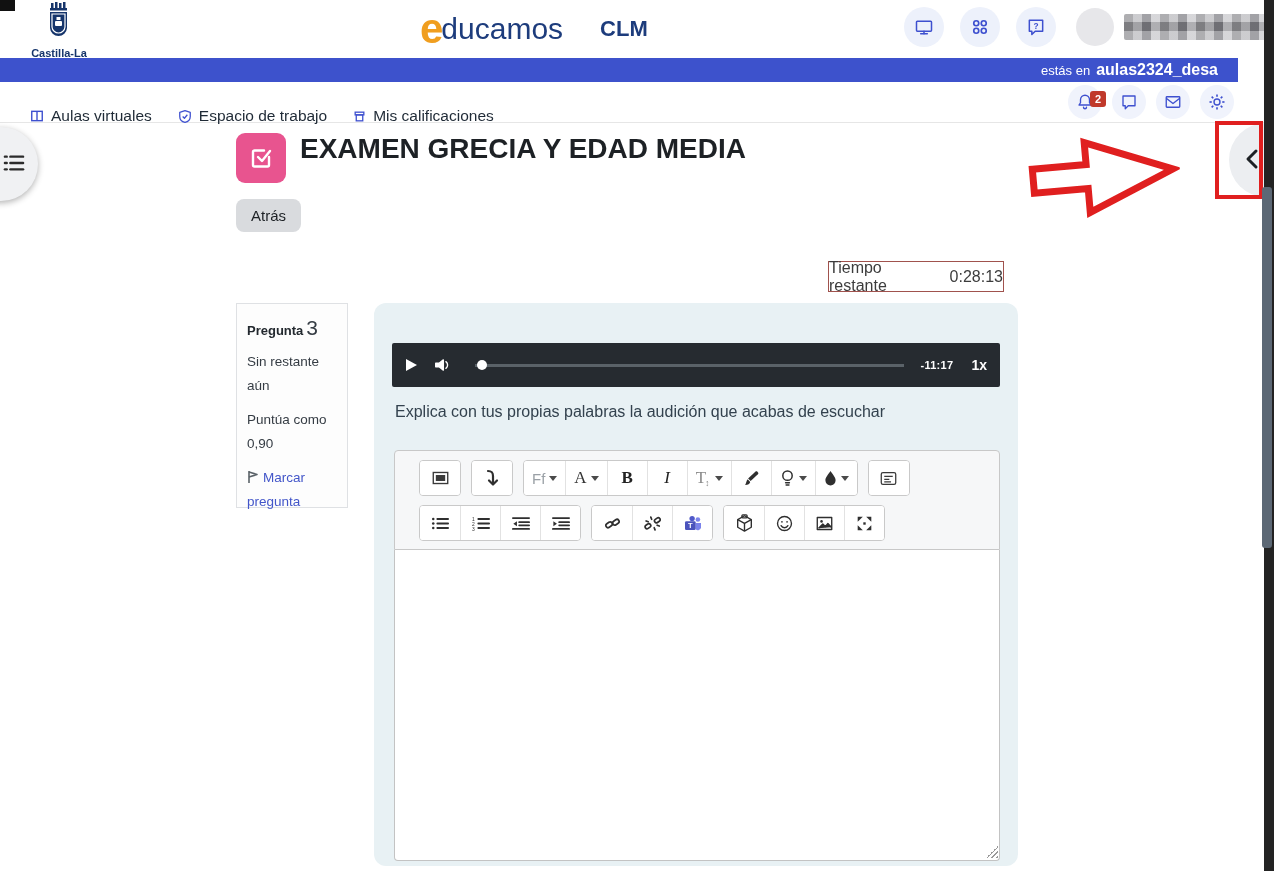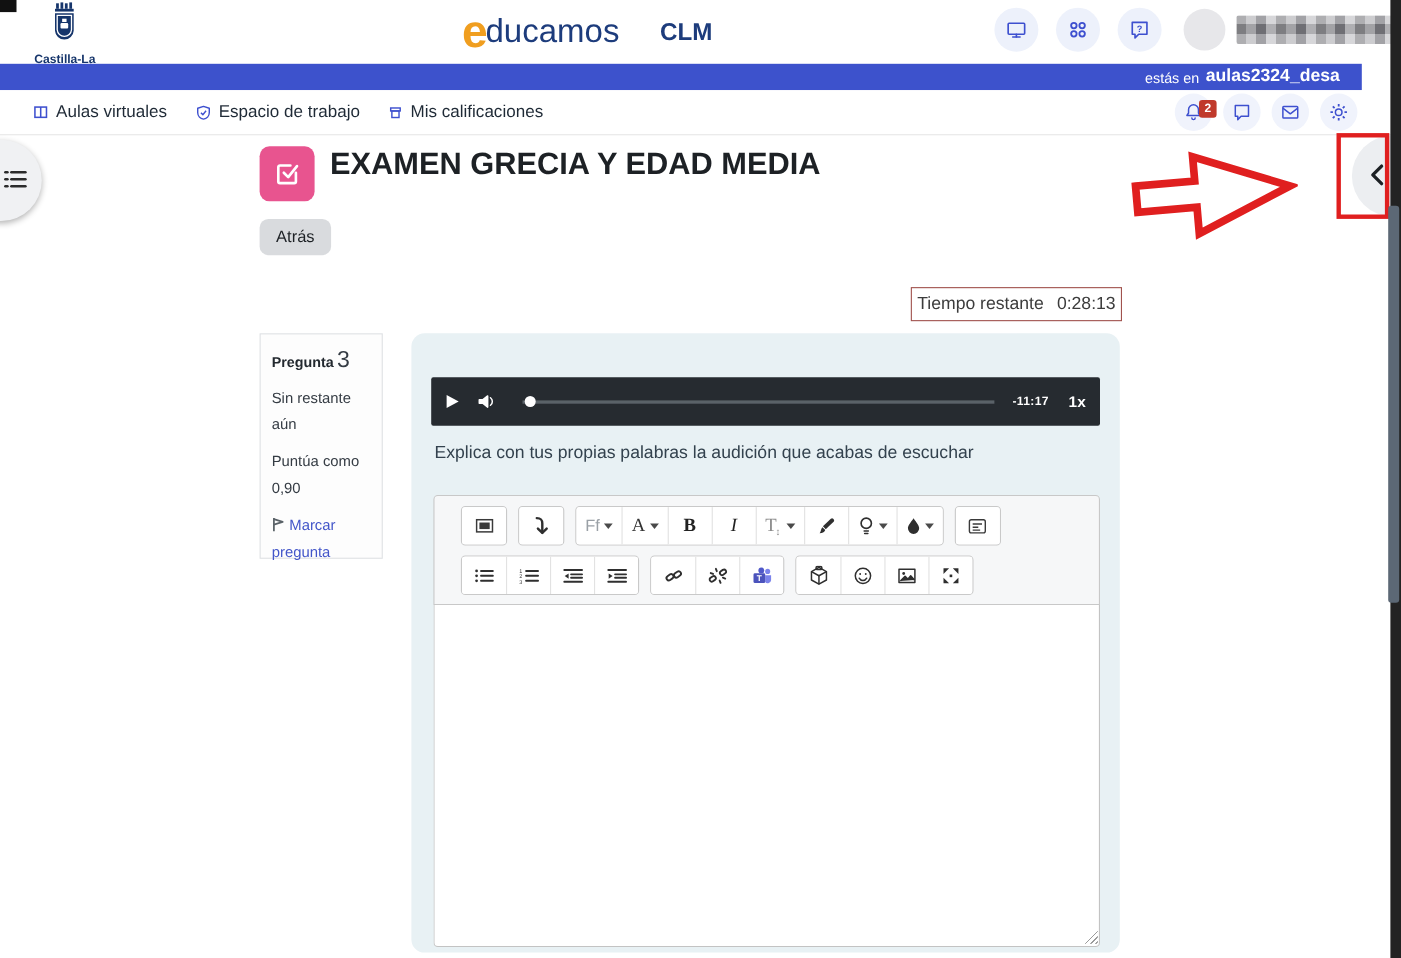--- a/index.html
+++ b/index.html
@@ -25,42 +25,42 @@
       repeating-linear-gradient(0deg,rgba(255,255,255,.28) 0 9px,rgba(0,0,0,.12) 9px 18px);
     background-blend-mode:overlay; }
 
   
   .region-bar { position:absolute; left:0; top:58px; width:1238px; height:24px; background:#3d52cc; color:#fff; display:flex; align-items:center; justify-content:flex-end; padding-right:20px; }
   .region-prefix { font-size:13px; margin-right:6px; }
   .region-name { font-size:16px; font-weight:bold; }
 
   
   .navbar { position:absolute; left:0; top:82px; width:1274px; height:41px; background:#fff; border-bottom:1px solid #e6e6e6; }
-  .nav-left { position:absolute; left:30px; top:0; height:40px; display:flex; align-items:center; gap:26px; }
+  .nav-left { position:absolute; left:30px; top:14px; height:40px; display:flex; align-items:center; gap:26px; }
   .nav-item { display:flex; align-items:center; gap:7px; font-size:15.5px; color:#1f2a36; cursor:pointer; }
   .nav-right { position:absolute; right:40px; top:0; height:40px; display:flex; align-items:center; gap:10px; }
   .nav-circle { position:relative; width:34px; height:34px; border-radius:50%; background:#f0f3fc; display:flex; align-items:center; justify-content:center; cursor:pointer; }
   .badge { position:absolute; right:-4px; top:6px; min-width:16px; height:16px; background:#c0392b; color:#fff; font-size:11px; font-weight:bold; border-radius:3px; display:flex; align-items:center; justify-content:center; padding:0 3px; }
 
   
   .drawer-pill { position:absolute; left:-36px; top:127px; width:74px; height:74px; border-radius:50%; background:#f0f1f3; box-shadow:0 2px 6px rgba(0,0,0,.3); cursor:pointer; }
   .drawer-pill svg { position:absolute; right:13px; top:26px; }
 
   .title-row { position:absolute; left:236px; top:133px; display:flex; align-items:flex-start; }
   .quiz-icon { width:50px; height:50px; border-radius:9px; background:#e8548f; display:flex; align-items:center; justify-content:center; }
   .page-title { margin-left:14px; font-size:28px; font-weight:bold; color:#1d2125; }
 
   .back-btn { position:absolute; left:236px; top:199px; background:#d9dbde; border:none; border-radius:8px; padding:8px 15px; font-size:15px; color:#1d2125; font-family:inherit; cursor:pointer; }
 
   .arrow-annot { position:absolute; left:1028px; top:130px; transform:rotate(-5deg); }
   .collapse-circle { position:absolute; left:1229px; top:123px; width:74px; height:74px; border-radius:50%; background:#eceef1; cursor:pointer; }
   .collapse-chevron { position:absolute; left:1245px; top:148px; }
   .annot-rect { position:absolute; left:1215px; top:121px; width:48px; height:78px; border:4px solid #e01f1f; }
 
-  .timer-box { position:absolute; left:828px; top:261px; width:192px; height:31px; border:1px solid #a0524d; background:#fff; display:flex; align-items:center; justify-content:center; gap:12px; font-size:16px; color:#3c3c3c; }
+  .timer-box { position:absolute; left:828px; top:261px; width:176px; height:31px; border:1px solid #a0524d; background:#fff; display:flex; align-items:center; justify-content:center; gap:12px; font-size:16px; color:#3c3c3c; }
 
   
   .qinfo { position:absolute; left:236px; top:303px; width:112px; height:205px; border:1px solid #dfe1e4; background:#fdfdfd; padding:12px 10px; font-size:13.5px; color:#353c44; }
   .qinfo .qlabel { font-weight:bold; font-size:13px; color:#23292f; }
   .qinfo .qnum { font-size:21px; font-weight:400; margin-left:3px; }
   .qinfo .qstatus { margin-top:10px; line-height:24px; }
   .qinfo .qgrade { margin-top:10px; line-height:24px; }
   .qinfo .qflag { margin-top:10px; line-height:24px; color:#4356c9; cursor:pointer; display:block; text-decoration:none; }
 
   

